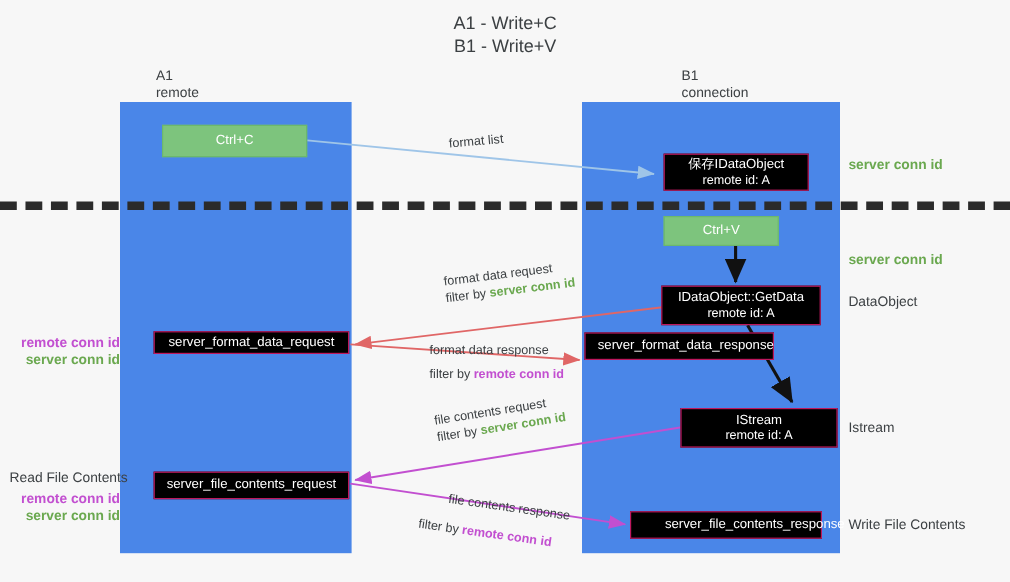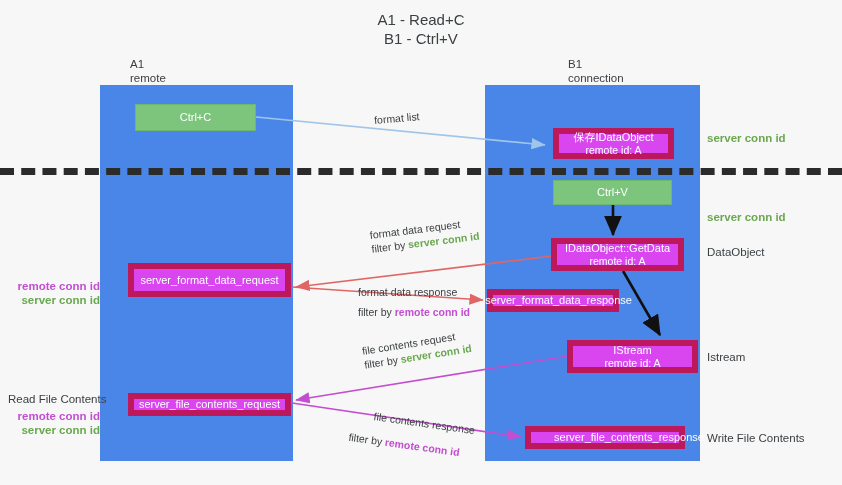--- a/index.html
+++ b/index.html
@@ -34,43 +34,43 @@
   }
 
   
   .box{
     box-sizing:border-box;
     display:flex;flex-direction:column;
     align-items:center;justify-content:center;
     color:#ffffff;font-size:11px;line-height:13px;
     text-align:right;
   }
-  .box.orange{background:#d946ef;border:6px solid #be185d;}
+  .box.orange{background:#000000;border:1px solid #be185d;}
   .box.green{background:#7dc47d;border:1px solid #6cb86c;}
   .box .l2{font-size:10.5px;}
 
   
   .side-label{font-size:11.5px;line-height:14px;color:#3c4043;}
   .green-t{color:#6aa84f;font-weight:bold;}
   .magenta-t{color:#c24fd0;font-weight:bold;}
 
   
   .ann{font-size:10.5px;line-height:14px;color:#3c4043;white-space:nowrap;}
   .ann b{font-weight:bold;}
 
   svg.overlay{position:absolute;left:0;top:0;width:842px;height:485px;overflow:visible;}
 </style>
 </head>
 <body>
 
 <div id="stage">
 
   <div class="abs title">
-    <div>A1 - Read+C</div>
-    <div>B1 - Ctrl+V</div>
+    <div>A1 - Write+C</div>
+    <div>B1 - Write+V</div>
   </div>
 
   <div class="abs lane-head" style="left:130px;top:57px;width:130px;">
     <div>A1</div>
     <div>remote</div>
   </div>
   <div class="abs lane-head" style="left:568px;top:57px;width:130px;">
     <div>B1</div>
     <div>connection</div>
   </div>
@@ -113,39 +113,39 @@
 
   <div class="abs box green" style="left:135px;top:104px;width:121px;height:27px;">
     <span>Ctrl+C</span>
   </div>
 
   <div class="abs box orange" style="left:553px;top:128px;width:121px;height:31px;">
     <span>保存IDataObject</span>
     <span class="l2">remote id: A</span>
   </div>
 
-  <div class="abs box green" style="left:553px;top:180px;width:119px;height:25px;">
+  <div class="abs box green" style="left:553px;top:180px;width:96px;height:25px;">
     <span>Ctrl+V</span>
   </div>
 
   <div class="abs box orange" style="left:551px;top:238px;width:133px;height:33px;">
     <span>IDataObject::GetData</span>
     <span class="l2">remote id: A</span>
   </div>
 
   <div class="abs box orange" style="left:567px;top:340px;width:131px;height:33px;">
     <span>IStream</span>
     <span class="l2">remote id: A</span>
   </div>
 
-  <div class="abs box orange" style="left:128px;top:263px;width:163px;height:34px;">
+  <div class="abs box orange" style="left:128px;top:276px;width:163px;height:19px;">
     <span>server_format_data_request</span>
   </div>
 
-  <div class="abs box orange" style="left:487px;top:289px;width:132px;height:23px;padding-left:11px;">
+  <div class="abs box orange" style="left:487px;top:277px;width:158px;height:23px;padding-left:11px;">
     <span>server_format_data_response</span>
   </div>
 
   <div class="abs box orange" style="left:128px;top:393px;width:163px;height:23px;">
     <span>server_file_contents_request</span>
   </div>
 
   <div class="abs box orange" style="left:525px;top:426px;width:160px;height:23px;padding-left:48px;">
     <span>server_file_contents_response</span>
   </div>

